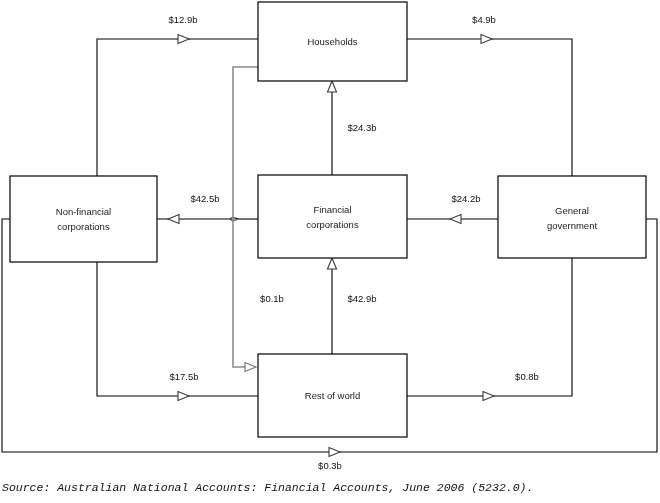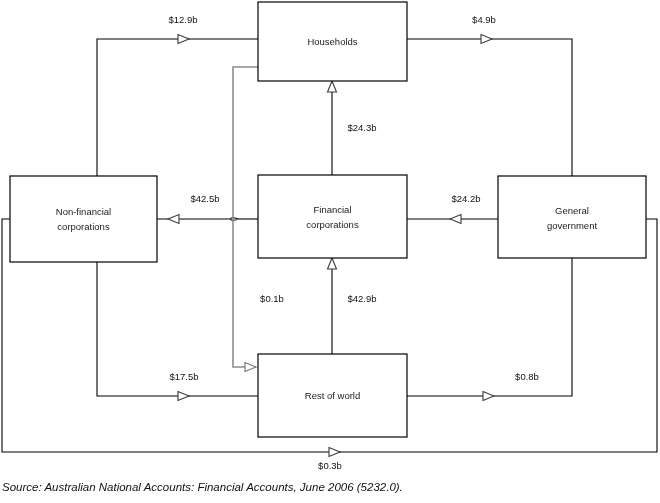--- a/index.html
+++ b/index.html
@@ -64,21 +64,21 @@
     font-family: "Liberation Sans", sans-serif;
     font-size: 9.5px;
     fill: #111111;
     text-anchor: middle;
     dominant-baseline: middle;
   }
   .source-note {
     position: absolute;
     left: 2px;
     top: 481px;
-    font-family: Liberation Sans, sans-serif;
+    font-family: Liberation Mono, monospace;
     font-style: italic;
     font-size: 11.5px;
     color: #111111;
     white-space: nowrap;
   }
 </style>
 </head>
 <body>
 
 <div id="diagram-root">

